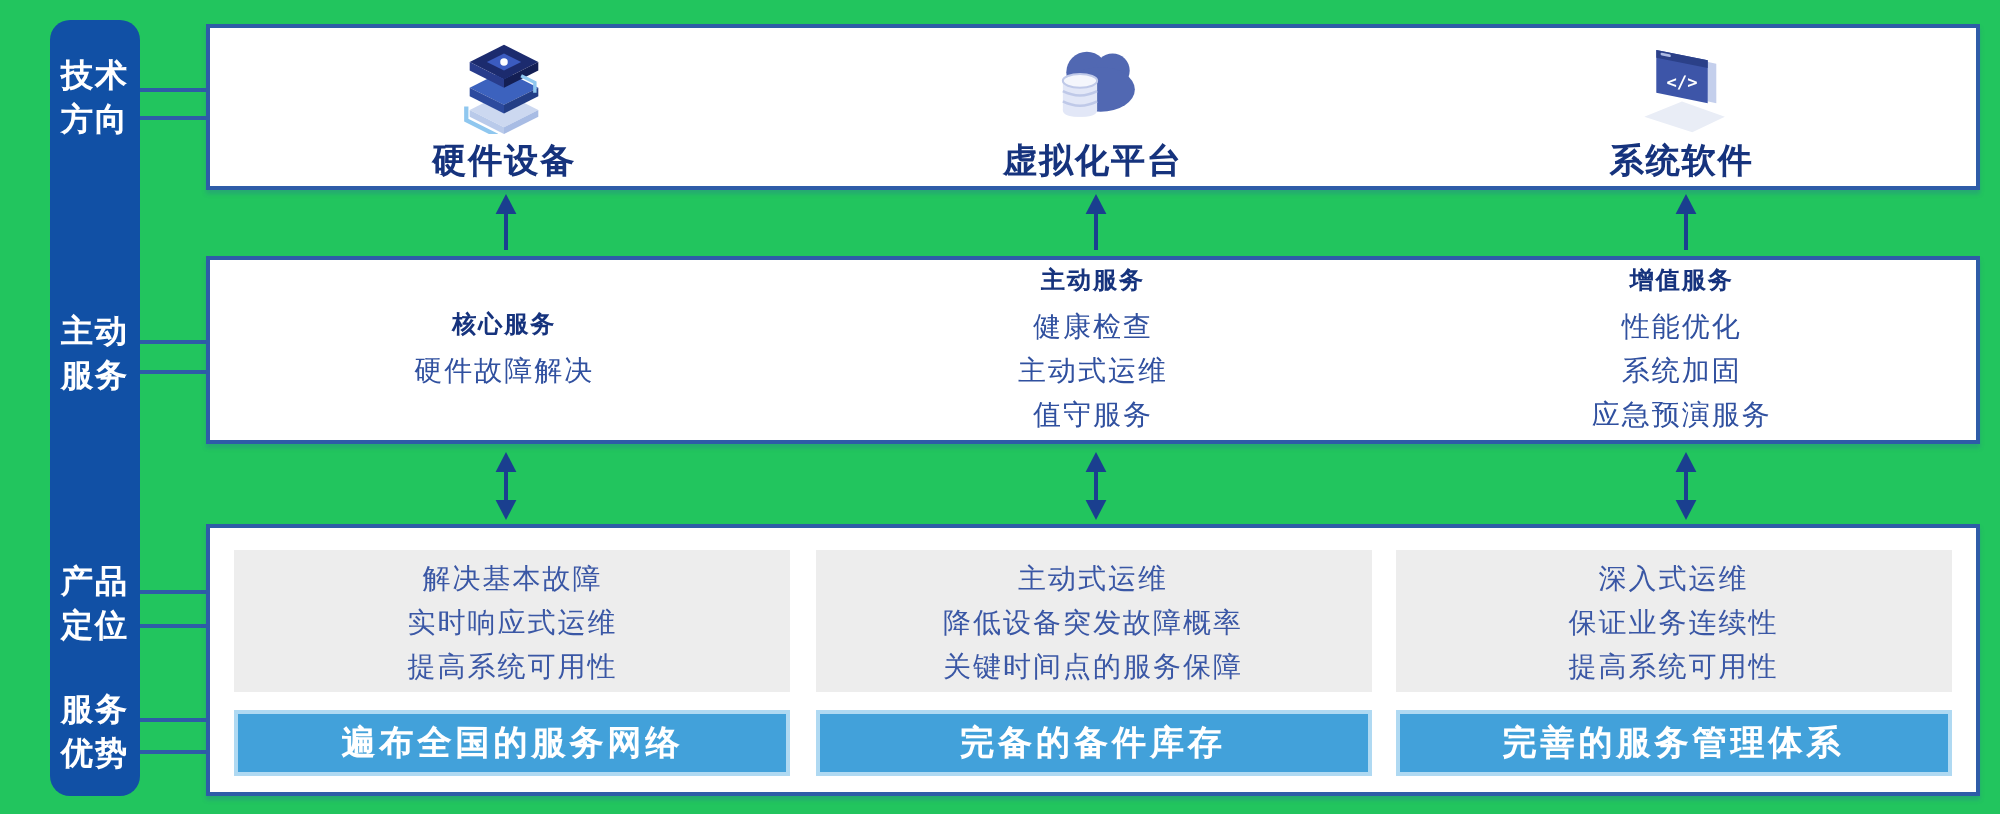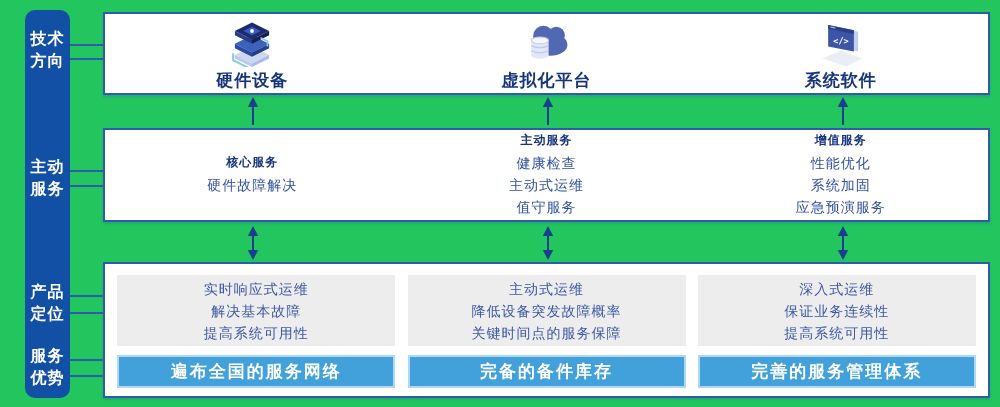--- a/index.html
+++ b/index.html
@@ -249,22 +249,22 @@
   <svg class="arrow" style="left:835px; top:226px" width="16" height="34" viewBox="0 0 16 34">
     <line x1="8" y1="8" x2="8" y2="26" stroke="#1A3F8F" stroke-width="2"></line>
     <path d="M8 0 L13.2 10 L2.8 10 Z" fill="#1A3F8F"></path>
     <path d="M8 34 L13.2 24 L2.8 24 Z" fill="#1A3F8F"></path>
   </svg>
 
   <div class="box bottom-box">
 
     <div class="bcol">
       <div class="graybox">
+        <div class="grayline">解决基本故障</div>
         <div class="grayline">实时响应式运维</div>
-        <div class="grayline">解决基本故障</div>
         <div class="grayline">提高系统可用性</div>
       </div>
       <div class="banner">遍布全国的服务网络</div>
     </div>
 
     <div class="bcol">
       <div class="graybox">
         <div class="grayline">主动式运维</div>
         <div class="grayline">降低设备突发故障概率</div>
         <div class="grayline">关键时间点的服务保障</div>

